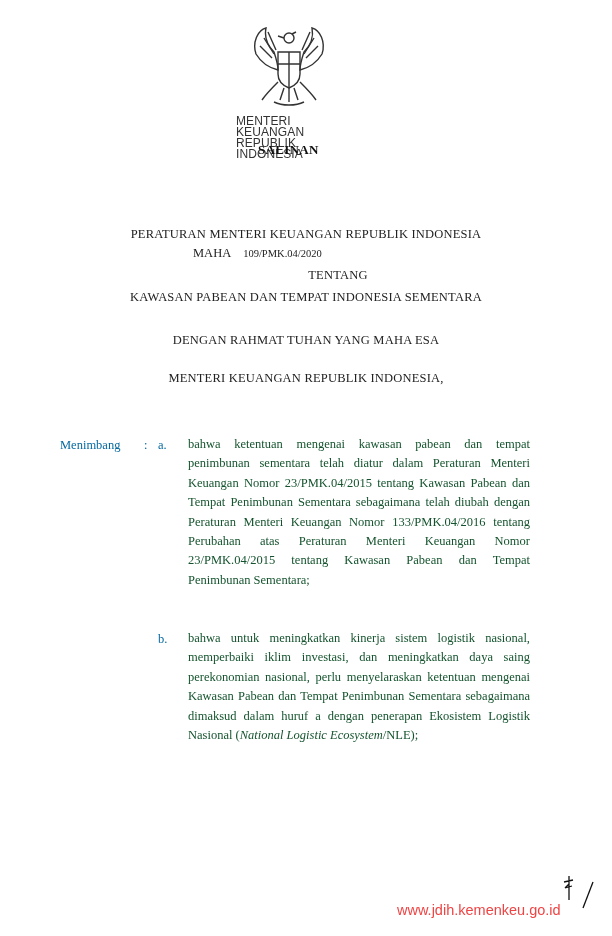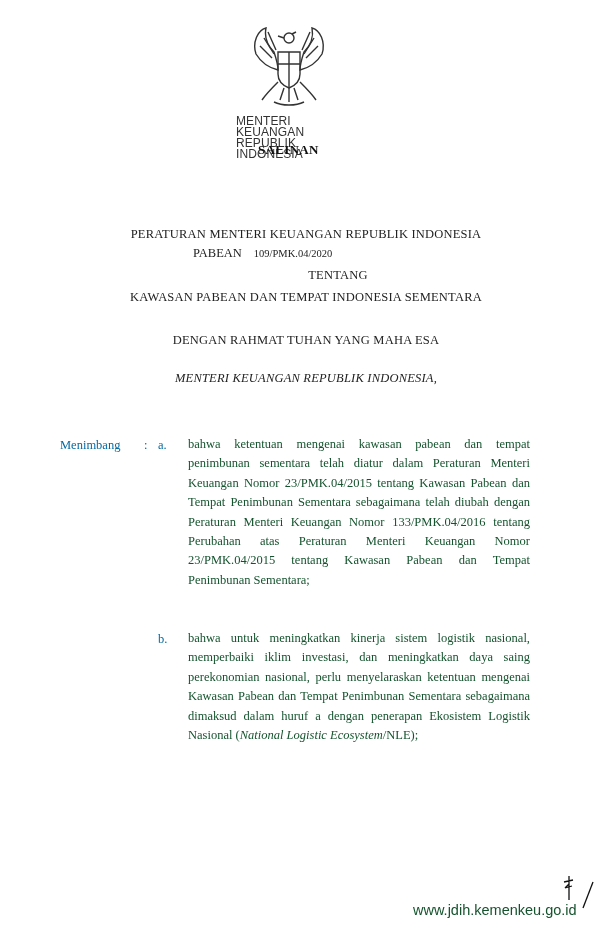--- a/index.html
+++ b/index.html
@@ -9,21 +9,21 @@
   .emblem { left:248px; top:24px; width:82px; height:88px; }
   .ministry { left:236px; top:116px; width:110px; text-align:left;
               font-family:"Liberation Sans", sans-serif; font-size:12px; line-height:11px; color:#333; letter-spacing:0.1px;}
   .salinan { left:258px; top:142px; font-family:"Liberation Serif", serif; font-weight:bold; font-size:13px; letter-spacing:0.3px; color:#111;text-align:center;}
   .center-line { left:0; width:612px; text-align:center; font-family:"Liberation Serif", serif; font-size:12.5px; color:#222; letter-spacing:0.2px;}
   .nomor { left:193px; top:246px; font-family:"Liberation Serif", serif; font-size:12.5px; color:#222;}
   .nomor .val { margin-left:12px; font-family:Liberation Serif, serif; font-size:10.5px; }
   .label { font-family:"Liberation Serif", serif; font-size:12.5px; color:#0369a1; }
   .body-text { left:188px; width:342px; font-family:"Liberation Serif", serif; font-size:12.5px; line-height:19.4px; text-align:justify; color:#14532d; }
   .body-text p { margin:0; }
-  .url { left:413px; top:902px; font-family:"Liberation Sans", sans-serif; font-size:14.5px; color:#14532d; }
+  .url { left:397px; top:902px; font-family:"Liberation Sans", sans-serif; font-size:14.5px; color:#ef4444; }
   .sig { left:555px; top:868px; width:60px; height:50px; }
 </style>
 </head>
 <body>
 
 <svg class="abs emblem" viewBox="0 0 82 88">
   <g fill="none" stroke="#333" stroke-width="1.4">
     <path d="M8 30 C4 18 10 6 18 4 C16 14 20 22 26 28 C28 34 30 40 30 46 C22 44 14 40 8 30 Z"></path>
     <path d="M74 30 C78 18 72 6 64 4 C66 14 62 22 56 28 C54 34 52 40 52 46 C60 44 68 40 74 30 Z"></path>
     <path d="M12 22 L24 34 M16 14 L26 30 M20 8 L28 26"></path>
@@ -39,27 +39,27 @@
 </svg>
 
 <div class="abs ministry">
   <div>MENTERI KEUANGAN</div>
   <div>REPUBLIK INDONESIA</div>
 </div>
 <div class="abs salinan">SALINAN</div>
 
 <div class="abs center-line" style="top:227px;">PERATURAN MENTERI KEUANGAN REPUBLIK INDONESIA</div>
 <div class="abs nomor">
-  <span>PABEAN</span><span class="val">109/PMK.04/2020</span>
+  <span>MAHA</span><span class="val">109/PMK.04/2020</span>
 </div>
 <div class="abs center-line" style="top:268px; left:32px;">TENTANG</div>
 <div class="abs center-line" style="top:290px;">KAWASAN PABEAN DAN TEMPAT INDONESIA SEMENTARA</div>
 
 <div class="abs center-line" style="top:333px;">DENGAN RAHMAT TUHAN YANG MAHA ESA</div>
-<div class="abs center-line" style="top:371px;font-style:italic;">MENTERI KEUANGAN REPUBLIK INDONESIA,</div>
+<div class="abs center-line" style="top:371px;">MENTERI KEUANGAN REPUBLIK INDONESIA,</div>
 
 <div class="abs label" style="left:60px; top:438px;">Menimbang</div>
 <div class="abs label" style="left:144px; top:438px;">:</div>
 <div class="abs label" style="left:158px; top:438px;">a.</div>
 <div class="abs body-text" style="top:435px;">
   <p>bahwa ketentuan mengenai kawasan pabean dan tempat penimbunan sementara telah diatur dalam Peraturan Menteri Keuangan Nomor 23/PMK.04/2015 tentang Kawasan Pabean dan Tempat Penimbunan Sementara sebagaimana telah diubah dengan Peraturan Menteri Keuangan Nomor 133/PMK.04/2016 tentang Perubahan atas Peraturan Menteri Keuangan Nomor 23/PMK.04/2015 tentang Kawasan Pabean dan Tempat Penimbunan Sementara;</p>
 </div>
 
 <div class="abs label" style="left:158px; top:632px;">b.</div>
 <div class="abs body-text" style="top:629px;">

